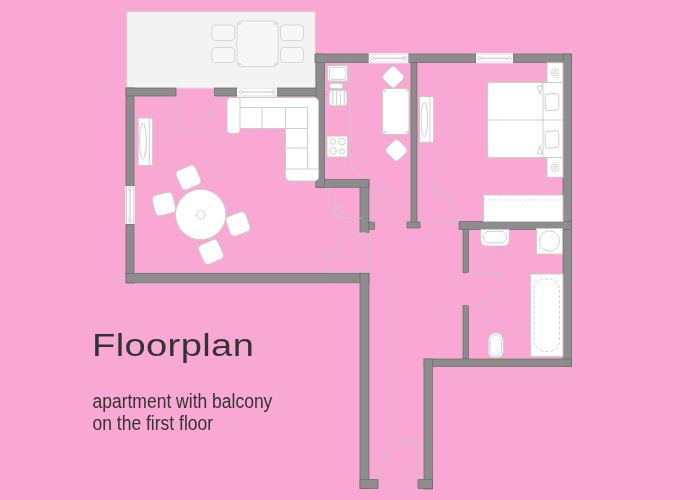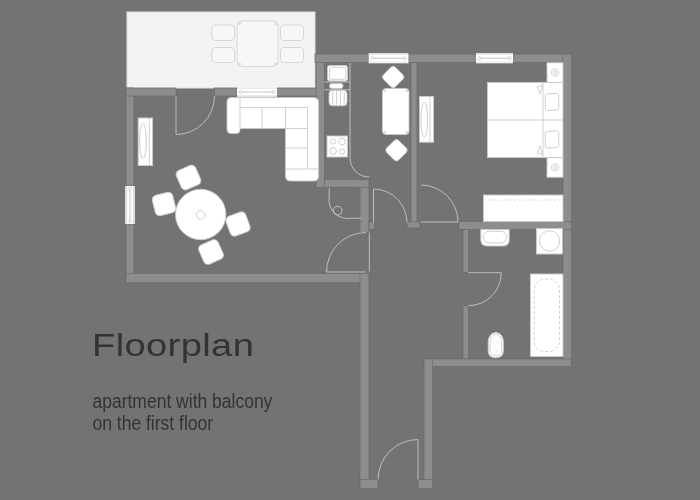--- a/index.html
+++ b/index.html
@@ -1,16 +1,16 @@
 <!DOCTYPE html>
 <html><head>
 <meta charset="utf-8">
 <style>
 html,body{margin:0;padding:0;background:#ffffff;}
-#page{position:relative;width:700px;height:500px;background:#737373;overflow:hidden;
+#page{position:relative;width:700px;height:500px;background:#f9a8d4;overflow:hidden;
 font-family:"Liberation Sans",sans-serif;}
 svg{position:absolute;left:0;top:0;}
 </style>
 </head>
 <body>
 <div id="page">
 <svg width="700" height="500" viewBox="0 0 700 500">
 
 <rect x="127" y="12" width="188" height="76" fill="#f3f3f3" stroke="#e2e2e2" stroke-width="1"></rect>
 

